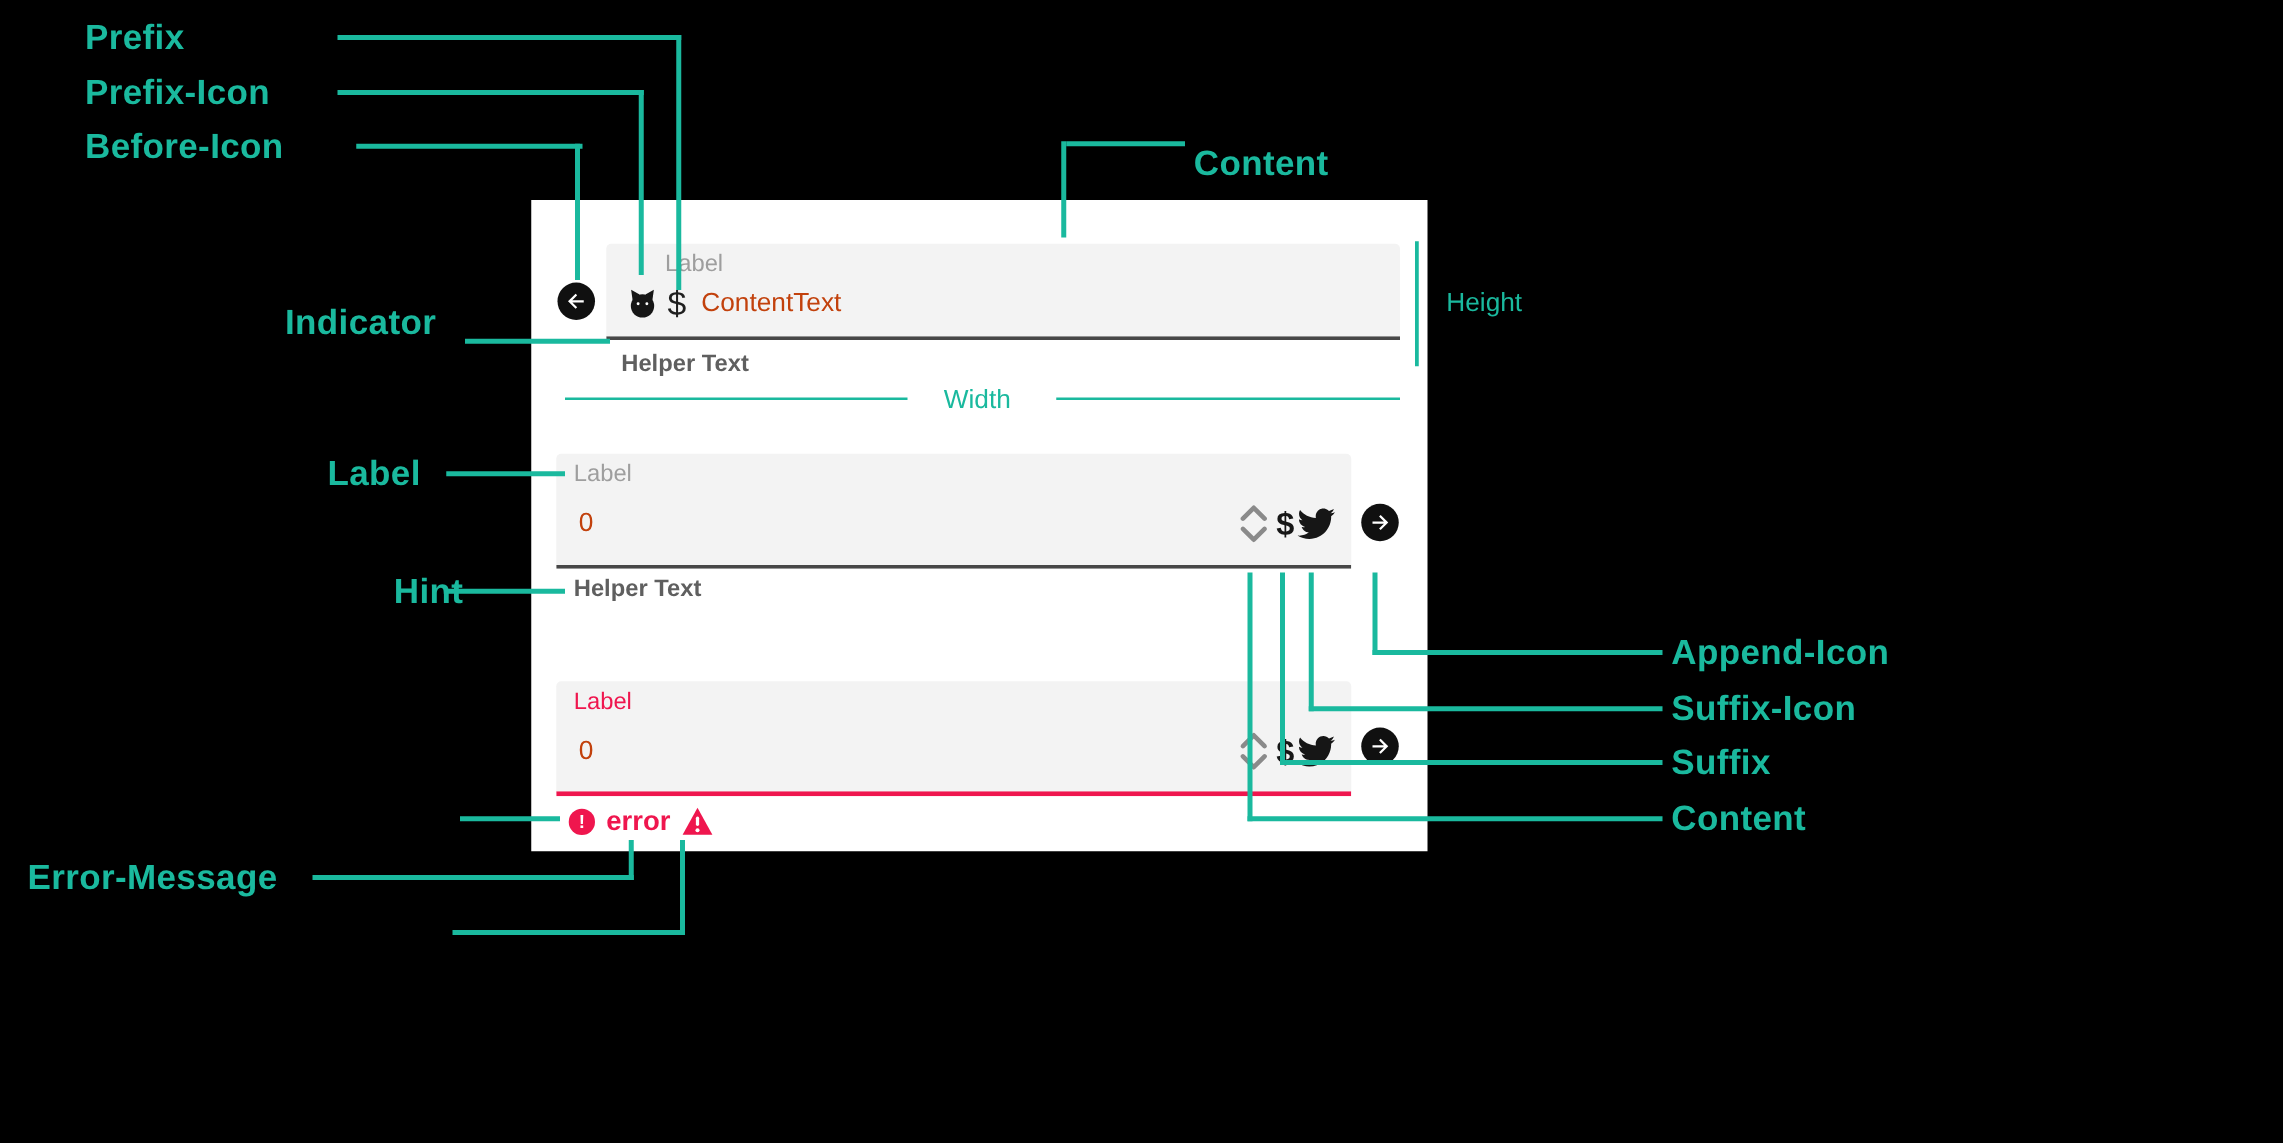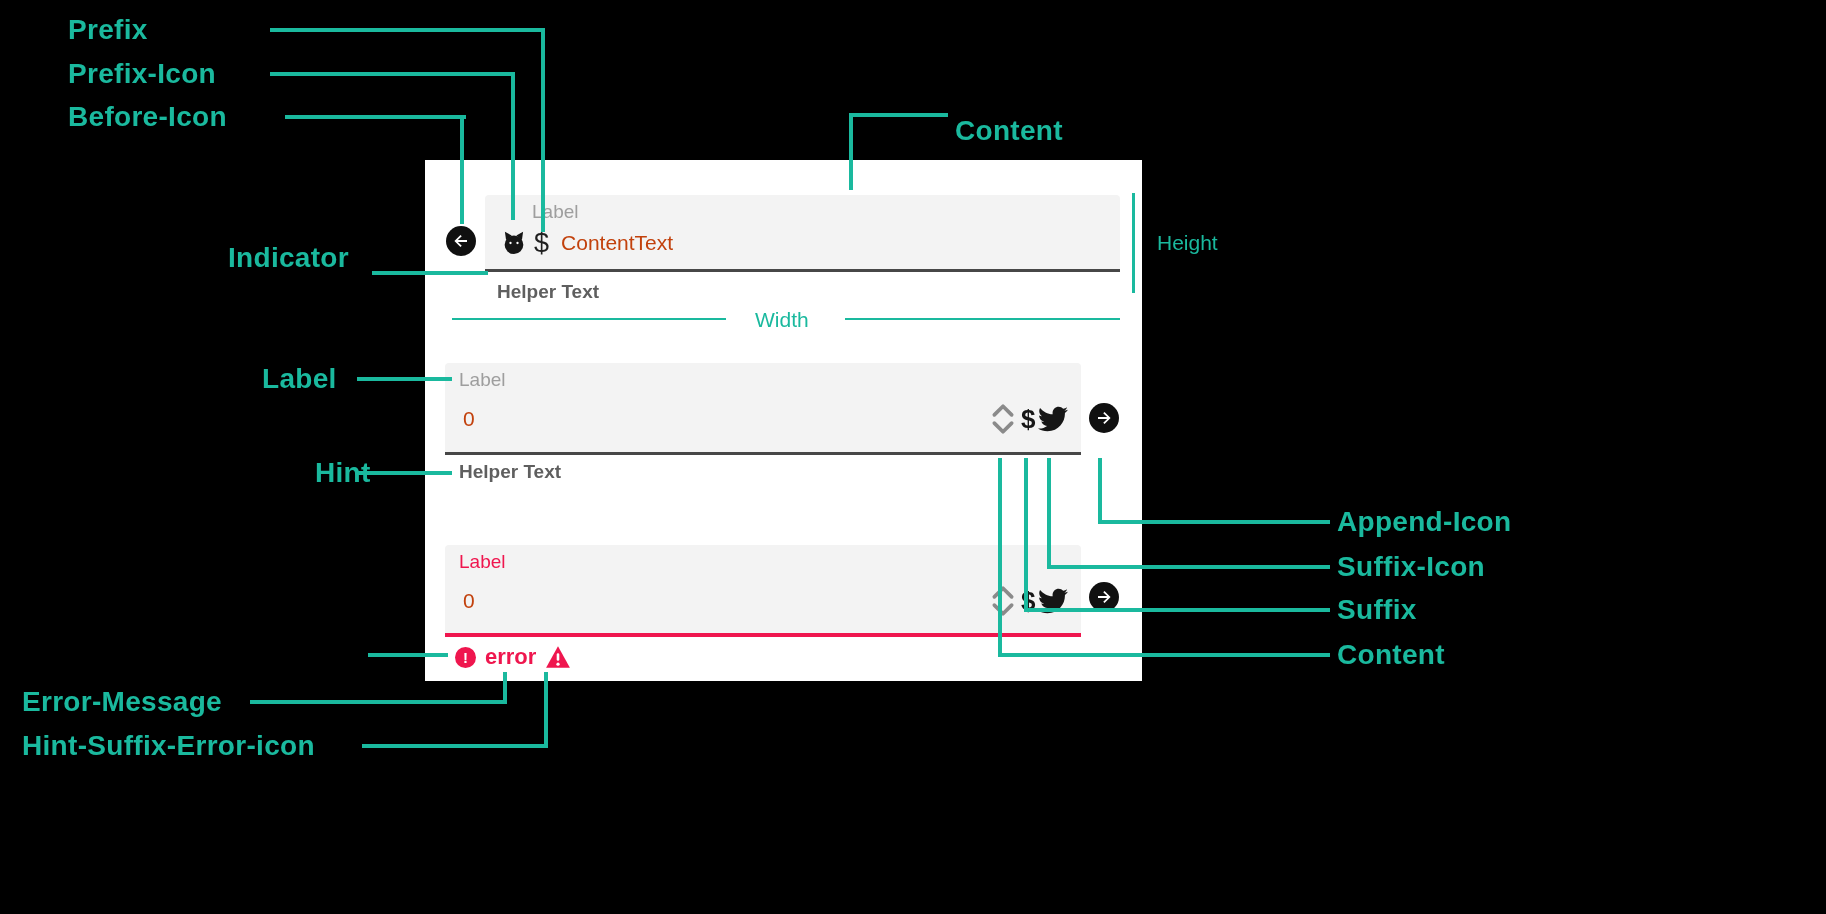--- a/index.html
+++ b/index.html
@@ -158,21 +158,20 @@
   <div class="ann" style="left:68px;top:101px;">Before-Icon</div>
   <div class="ann" style="left:955px;top:115px;">Content</div>
   <div class="ann" style="left:228px;top:242px;">Indicator</div>
   <div class="ann" style="left:262px;top:363px;">Label</div>
   <div class="ann" style="left:283px;top:457px;margin-left:32px;">Hint</div>
   <div class="ann right" style="left:1337px;top:506px;">Append-Icon</div>
   <div class="ann right" style="left:1337px;top:551px;">Suffix-Icon</div>
   <div class="ann right" style="left:1337px;top:594px;">Suffix</div>
   <div class="ann right" style="left:1337px;top:639px;">Content</div>
   <div class="ann" style="left:22px;top:686px;">Error-Message</div>
-  <div class="ann" style="left:22px;top:730px;">Hint-Suffix-Error-icon</div>
 
   <div class="h-line" style="left:270px;top:28px;width:275px;"></div>
   <div class="v-line" style="left:541px;top:28px;height:204px;"></div>
 
   <div class="h-line" style="left:270px;top:72px;width:245px;"></div>
   <div class="v-line" style="left:511px;top:72px;height:148px;"></div>
 
   <div class="h-line" style="left:285px;top:115px;width:181px;"></div>
   <div class="v-line" style="left:460px;top:115px;height:109px;"></div>
 

